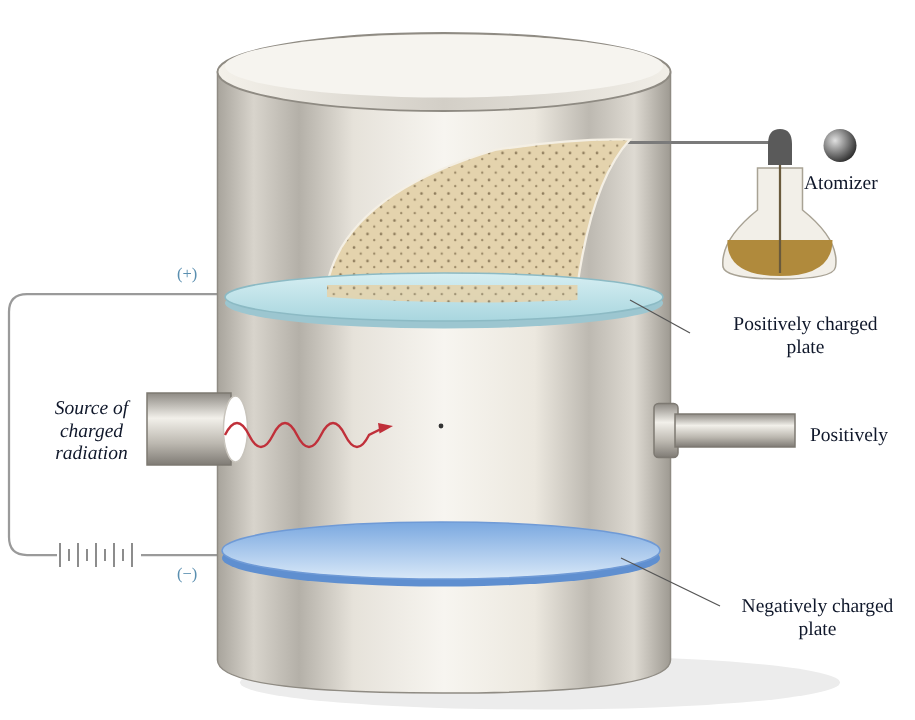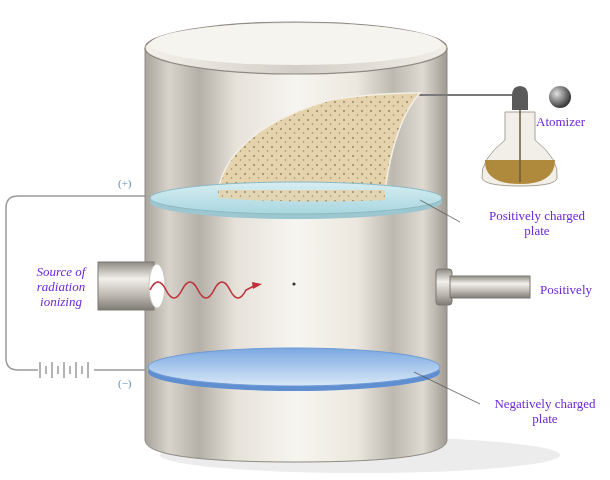--- a/index.html
+++ b/index.html
@@ -1,18 +1,18 @@
 <!DOCTYPE html>
 <html><head>
 <meta charset="utf-8">
 <style>
   html,body{margin:0;padding:0;background:#ffffff;}
   body{width:610px;height:480px;position:relative;overflow:hidden;font-family:"Liberation Serif","DejaVu Serif",serif;}
   .stage{position:absolute;left:0;top:0;width:610px;height:480px;}
-  .label{position:absolute;font-size:13px;color:#6d28d9;text-align:center;line-height:15px;}
+  .label{position:absolute;font-size:13px;color:#0f172a;text-align:center;line-height:15px;}
   .polarity{position:absolute;font-size:11px;color:#5a8fb0;}
   svg{position:absolute;left:0;top:0;}
 </style>
 </head>
 <body>
 
 <div class="stage">
 <svg width="610" height="480" viewBox="0 0 610 480">
   <defs>
     <linearGradient id="metal" x1="0" x2="1" y1="0" y2="0">
@@ -120,16 +120,16 @@
 
 <div class="label" style="left:540px;top:282px;">Positively</div>
 
 <div class="label" style="left:470px;top:396px;width:150px;">
   <div>Negatively charged</div>
   <div>plate</div>
 </div>
 
 <div class="label" style="left:26px;top:264px;width:70px;font-style:italic;">
   <div>Source of</div>
+  <div>charged</div>
   <div>radiation</div>
-  <div>ionizing</div>
 </div>
 </div>
 
 </body></html>

